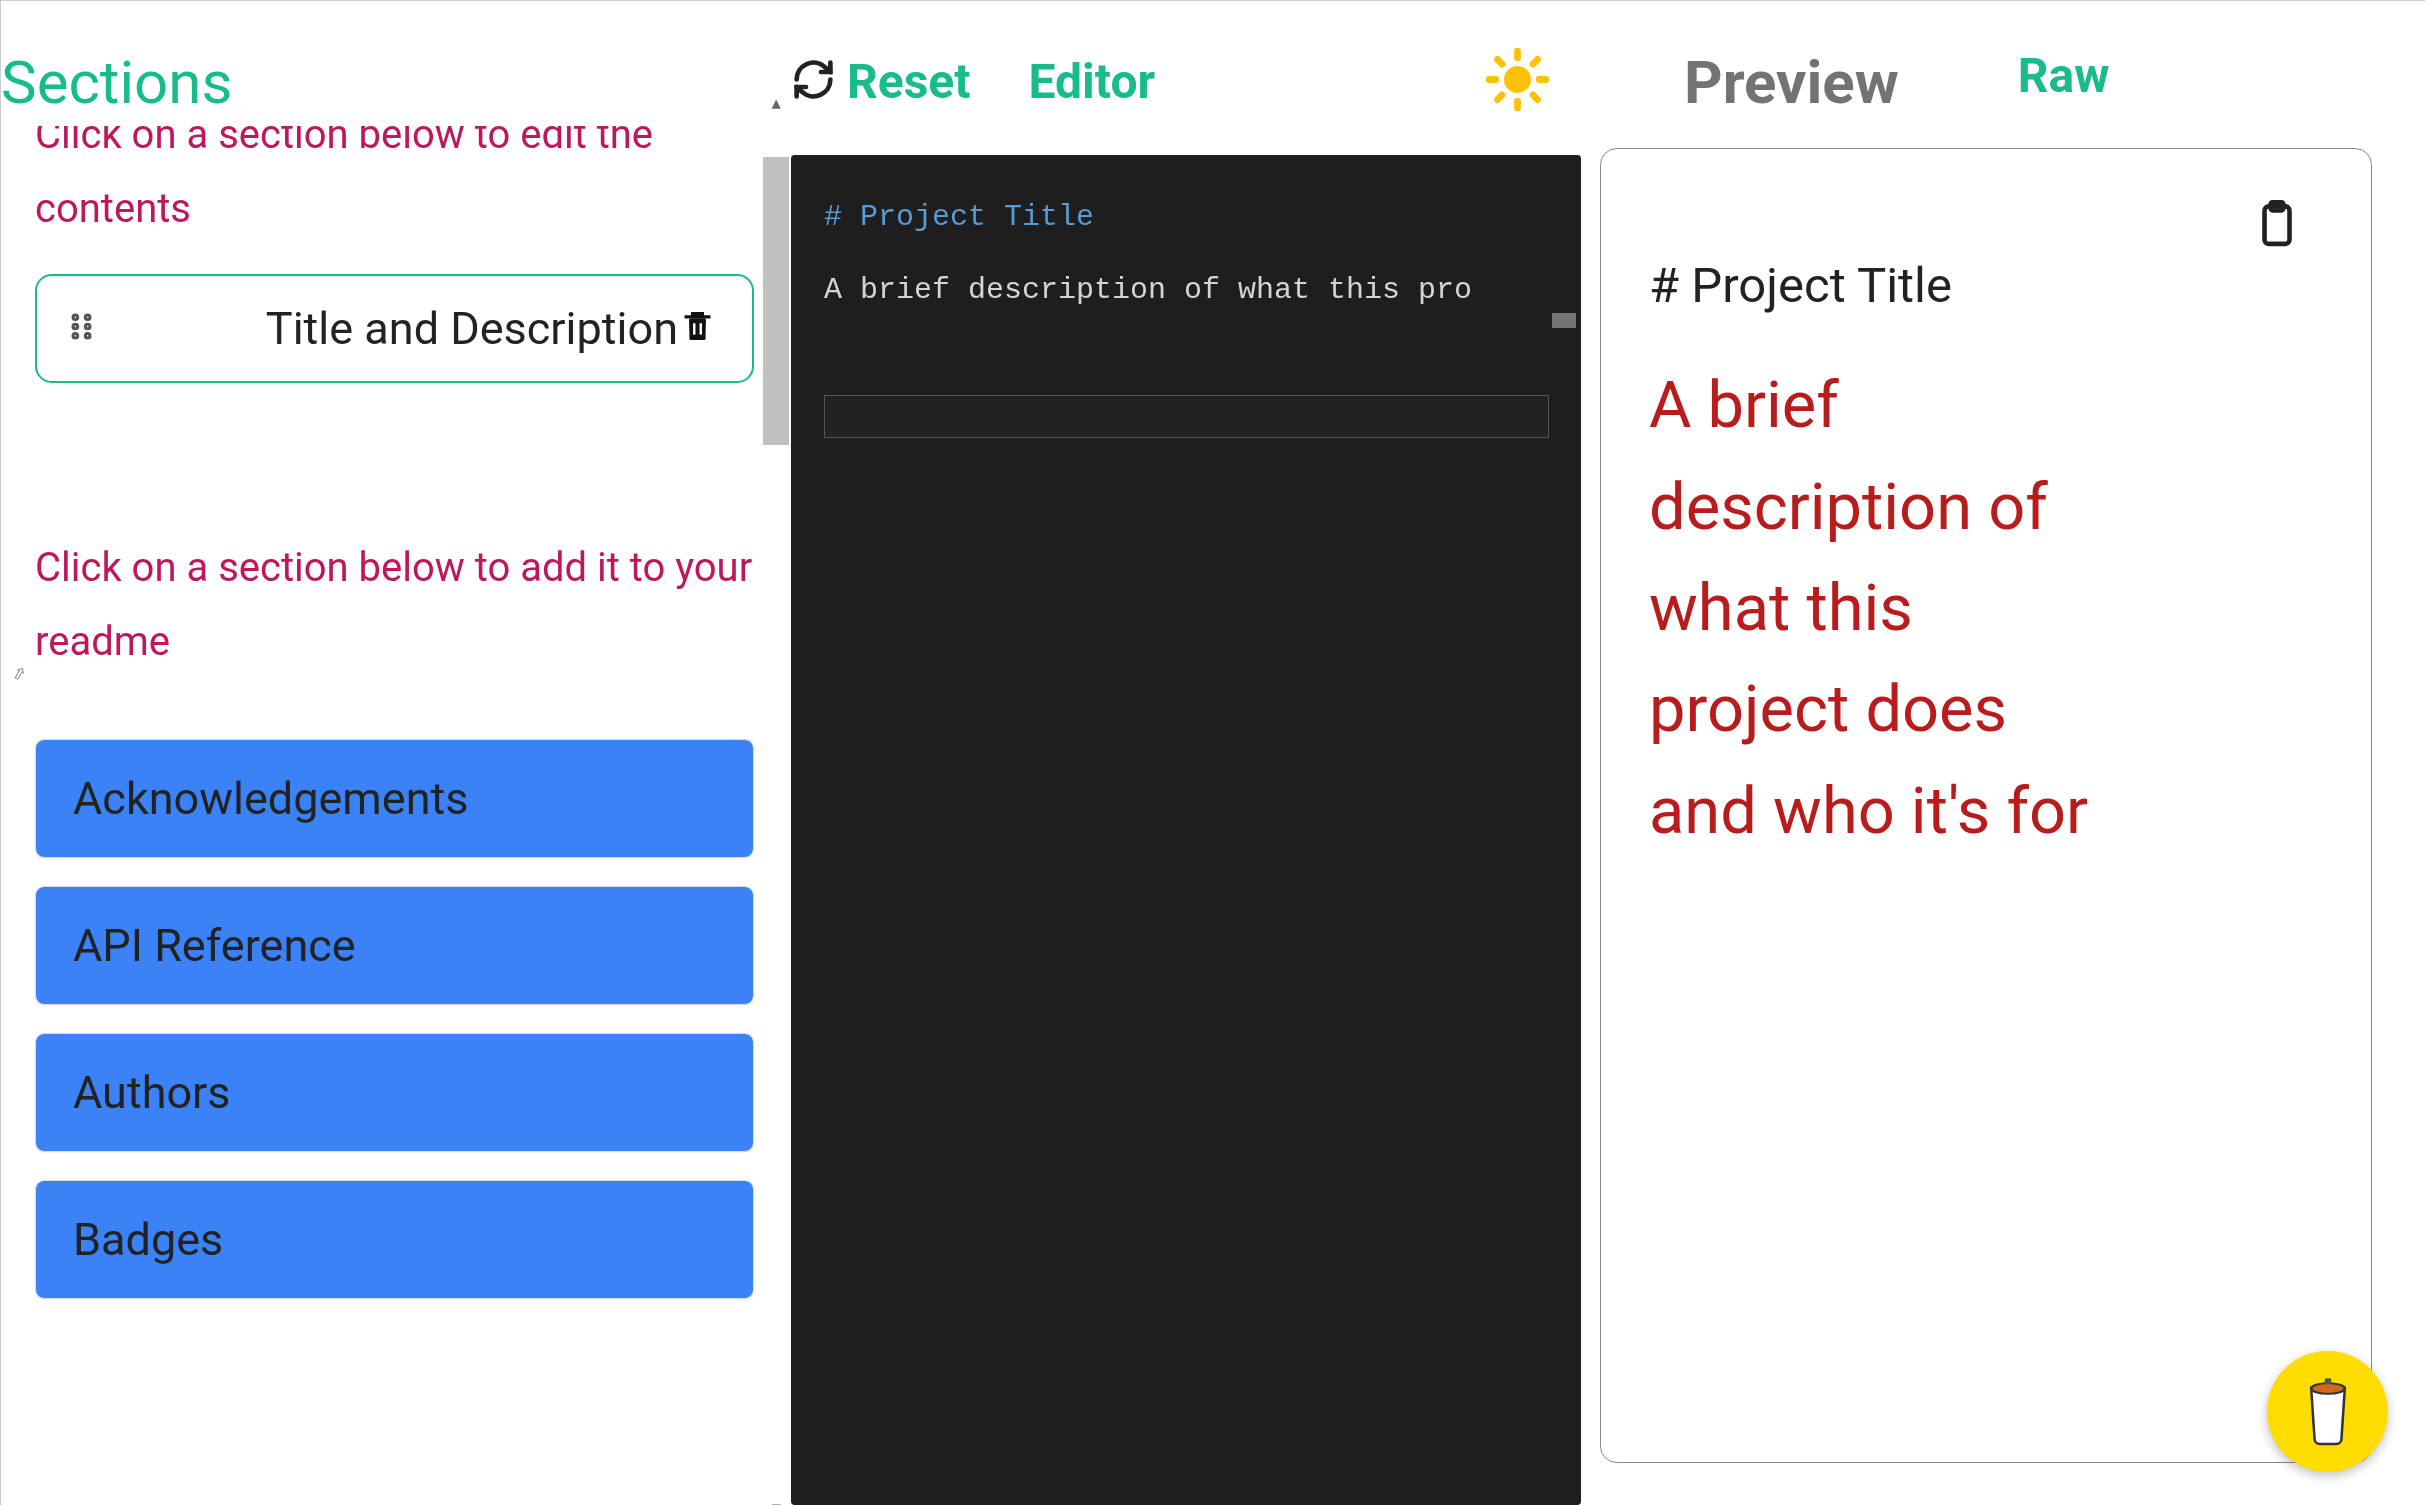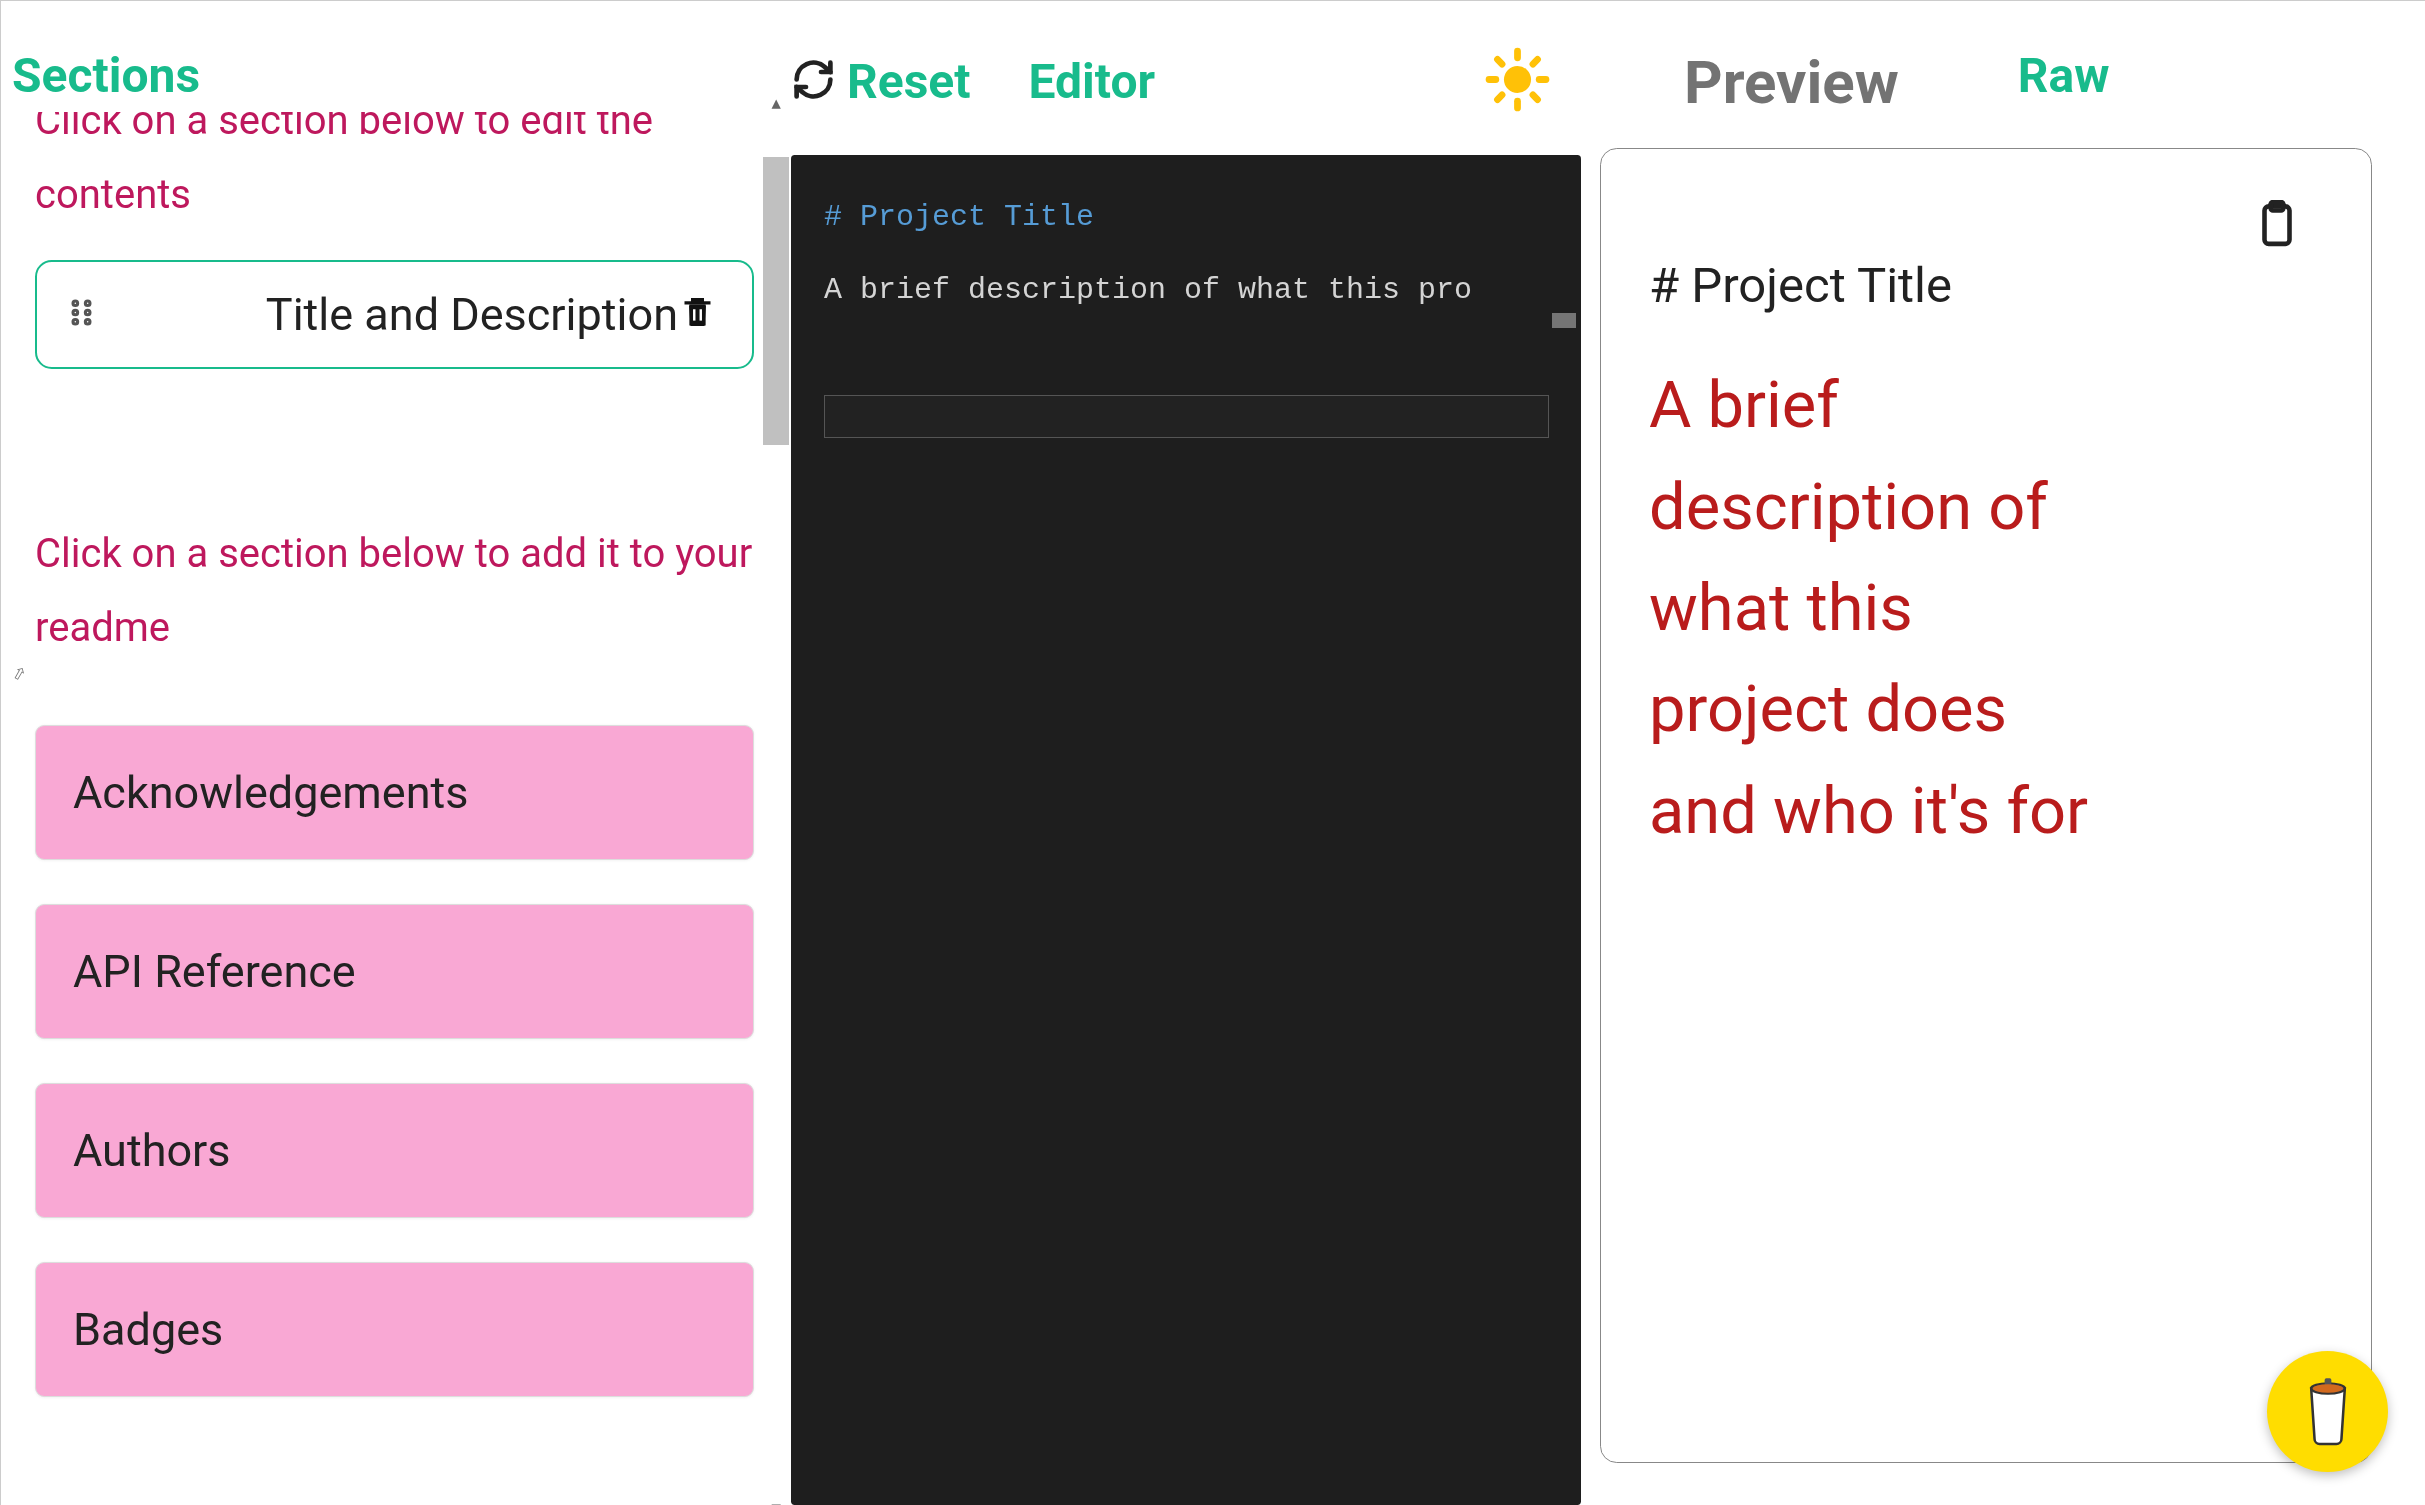--- a/index.html
+++ b/index.html
@@ -23,24 +23,23 @@
       padding-top: 9.3px;
     }
     
     .left-panel {
       width: 790px;
       padding: 37px 0 0 0;
       position: relative;
       height: 100%;
     }
     .sections-header {
-      font-size: 48px;
-      font-weight: 700;
+      font-size: 60px;
+      font-weight: 400;
       color: #18bb8c;
-      padding-left: 11px;
       margin-bottom: 7.4px;
     }
     .sections-scroll-wrapper {
       position: relative;
       height: calc(100% - 56px);
       overflow: hidden;
     }
     .sections-scroll-content {
       position: relative;
       padding-right: 37px;
@@ -50,26 +49,26 @@
     .instruction-text {
       font-size: 40px;
       color: #be185d;
       line-height: 1.85;
       margin-bottom: 28px;
       font-weight: 400;
     }
     .section-item {
       border: 0.9px solid #ddd;
       border-radius: 9.3px;
-      padding: 40px 37px;
+      padding: 32px 37px;
       font-size: 45px;
       color: #222;
-      margin-bottom: 44px;
-      cursor: pointer;
-      background: #f9a8d4;
+      margin-bottom: 28px;
+      cursor: pointer;
+      background: #3b82f6;
       box-shadow: 0 0.9px 2.8px rgba(0,0,0,0.05);
     }
     .selected-section {
       border: 2.8px solid #18bb8c;
       border-radius: 16.7px;
       padding: 26px 35px 26px 26px;
       display: flex;
       align-items: center;
       margin-bottom: 46px;
       background: #fff;

